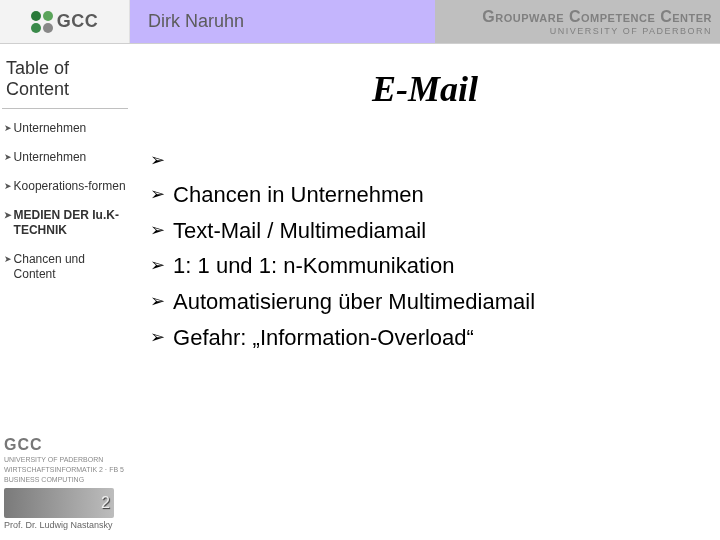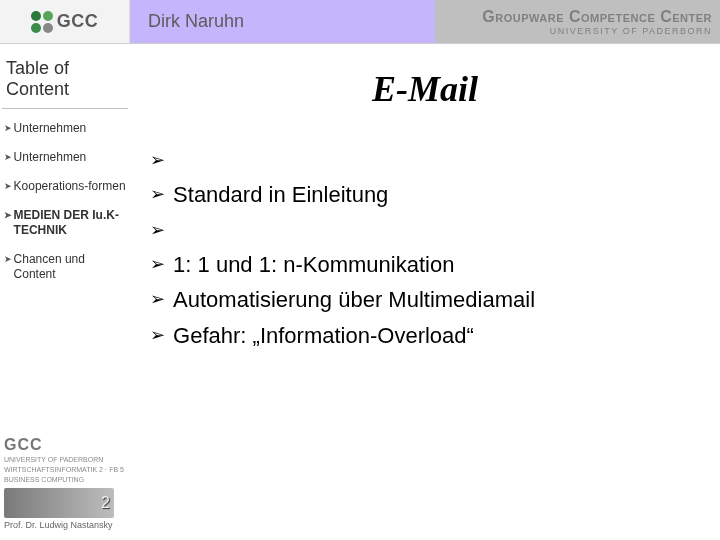--- a/index.html
+++ b/index.html
@@ -101,24 +101,25 @@
   </div>
 
   <div class="main">
     <div class="title">E-Mail</div>
     <div class="bullets">
       <div class="bullet">
             <span class="b-arrow">➢</span>
           </div>
       <div class="bullet">
             <span class="b-arrow">➢</span>
-            <span>Standard in Einleitung</span>
+            <span>Chancen in Unternehmen</span>
           </div>
       <div class="bullet">
             <span class="b-arrow">➢</span>
+            <span>Text-Mail / Multimediamail</span>
           </div>
       <div class="bullet">
             <span class="b-arrow">➢</span>
             <span>1: 1 und 1: n-Kommunikation</span>
           </div>
       <div class="bullet">
             <span class="b-arrow">➢</span>
             <span>Automatisierung über Multimediamail</span>
           </div>
       <div class="bullet">

